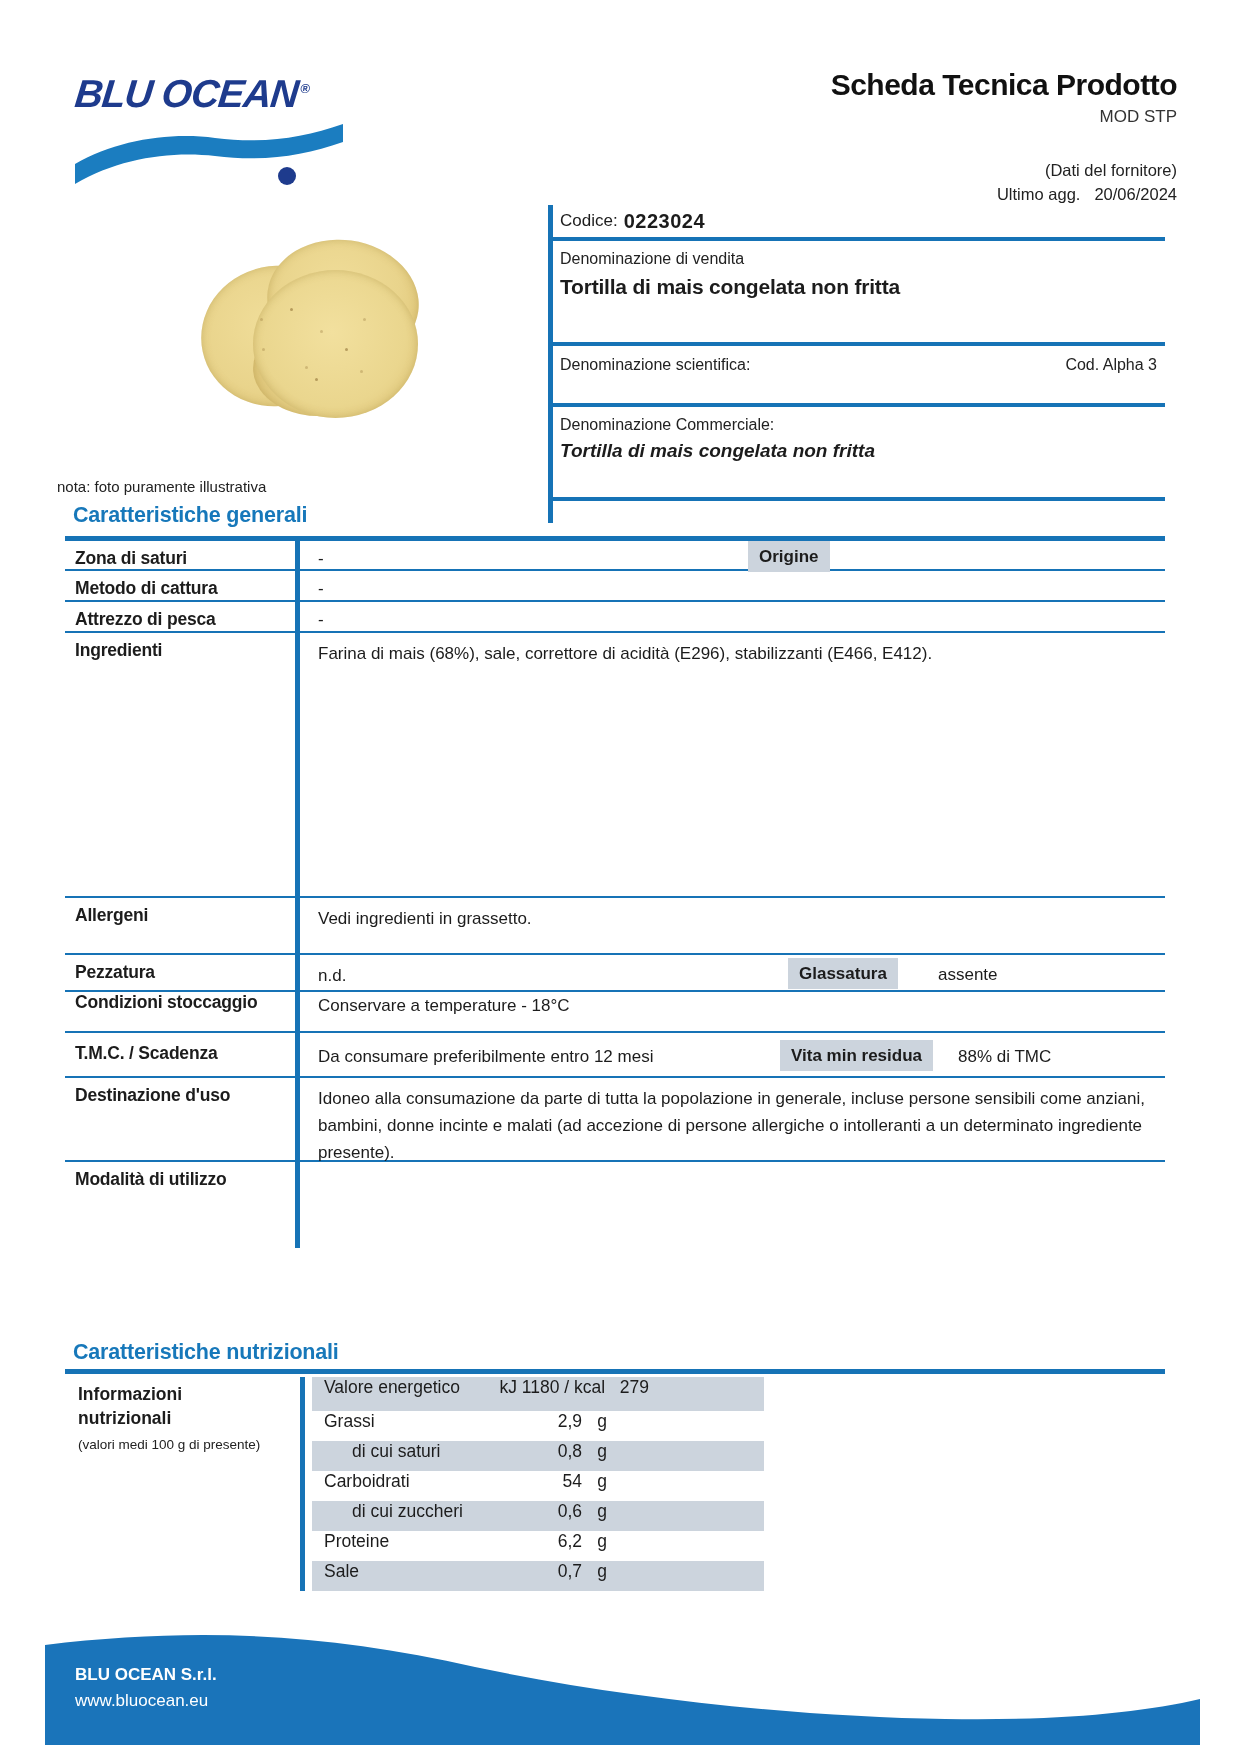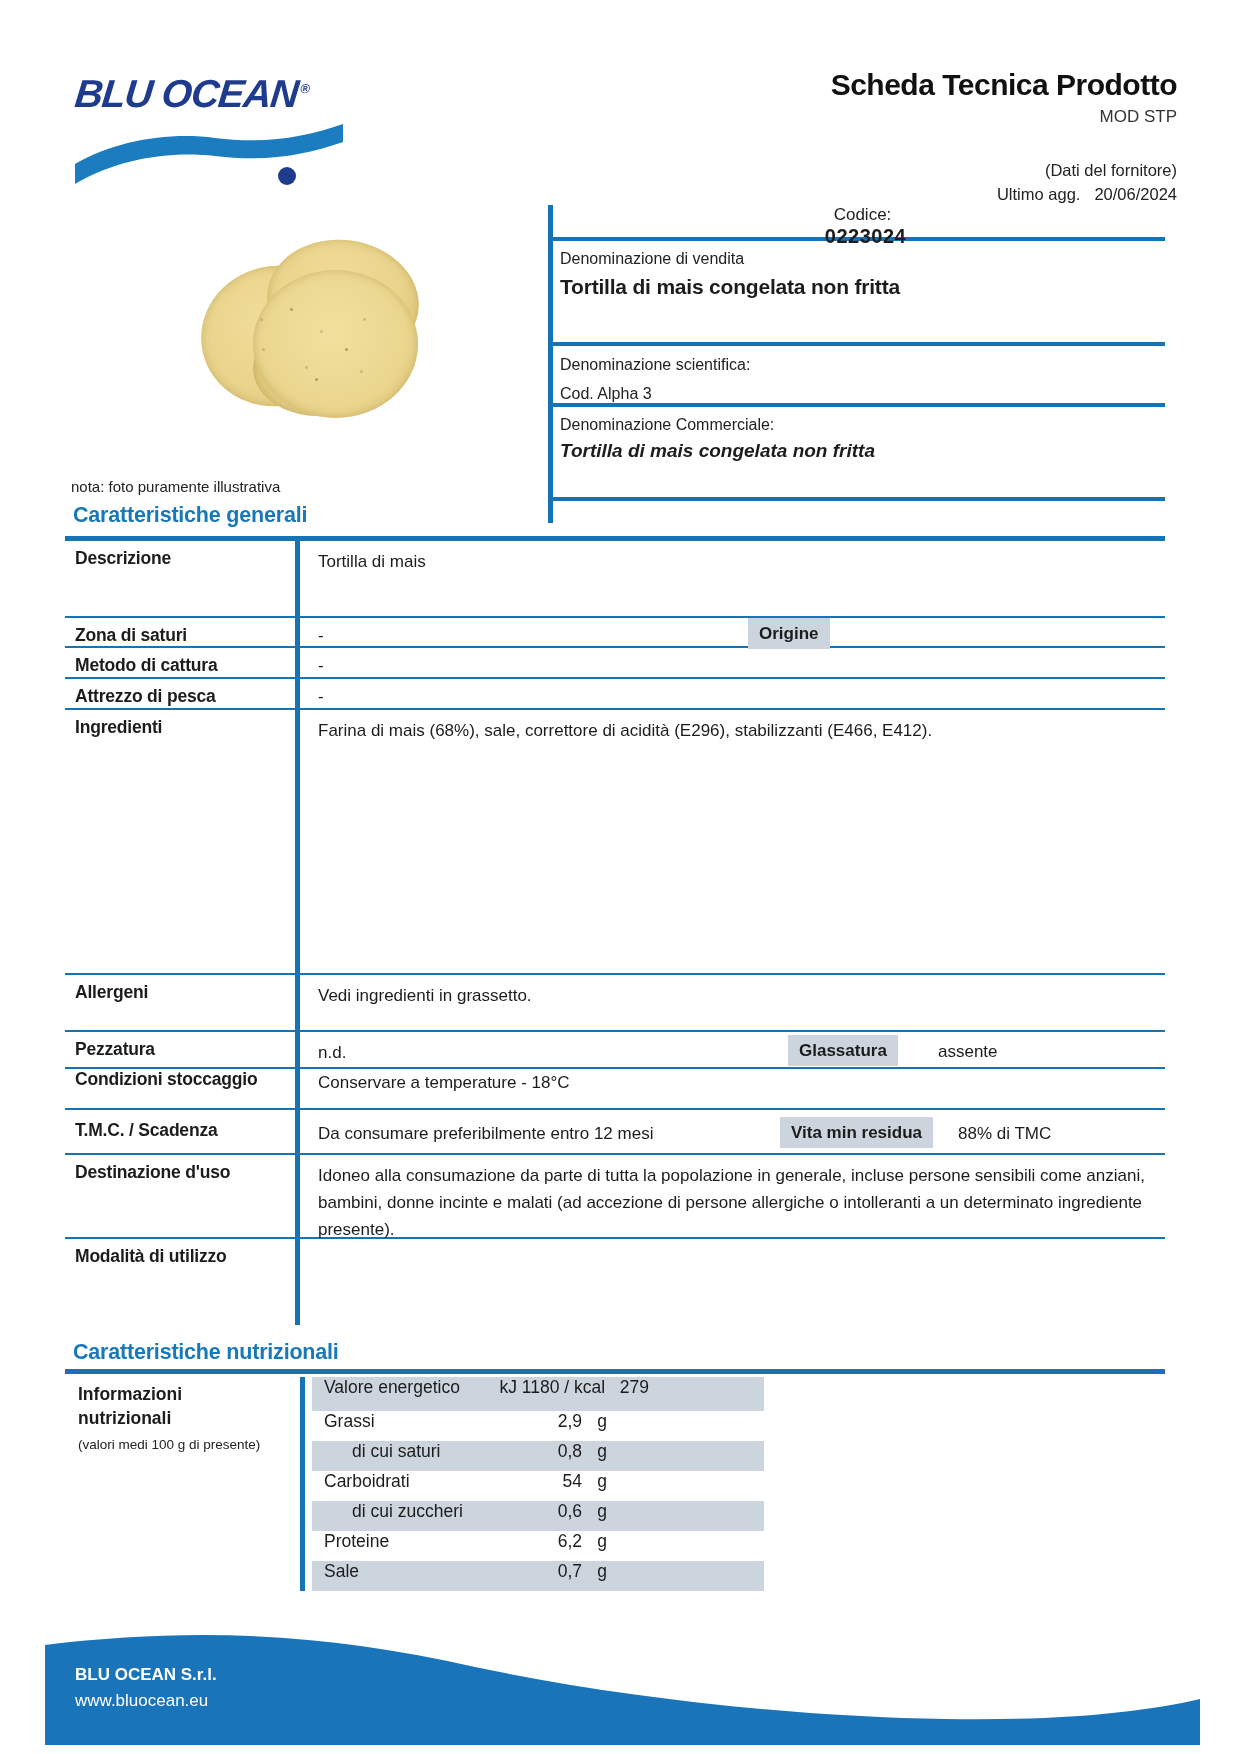--- a/index.html
+++ b/index.html
@@ -33,21 +33,21 @@
   .doc-mod{font-size:17px;color:#333;margin-top:5px;}
   .doc-supplier{font-size:16.5px;color:#222;margin-top:34px;}
   .doc-update{font-size:16.5px;color:#222;margin-top:5px;}
   .doc-update .date{margin-left:14px;}
   
   .codice-block{position:absolute;left:548px;top:205px;width:617px;}
   .codice-block::before{
     content:"";position:absolute;left:0;top:0;width:5px;height:318px;background:var(--blue);
   }
   .cb-line{height:4px;background:var(--blue);}
-  .cb-row{padding-left:12px;flex-direction:column;}
+  .cb-row{padding-left:12px;}
   .cb-row1{height:32px;display:flex;align-items:center;}
   .cb-code-label{font-size:17px;}
   .cb-code{font-size:20px;font-weight:bold;margin-left:6px;letter-spacing:0.5px;}
   .cb-row2{height:101px;padding-top:9px;}
   .cb-sublabel{font-size:16px;color:#222;}
   .cb-name{font-size:21px;font-weight:bold;margin-top:7px;letter-spacing:-0.2px;}
   .cb-row3{height:57px;padding-top:10px;display:flex;justify-content:space-between;padding-right:8px;}
   .cb-row4{height:90px;padding-top:9px;}
   .cb-name-it{font-size:19px;font-weight:bold;font-style:italic;margin-top:6px;}
   
@@ -58,21 +58,21 @@
   .t1{left:6px;top:28px;width:150px;height:140px;transform:rotate(-12deg);}
   .t2{left:72px;top:2px;width:152px;height:122px;transform:rotate(8deg);}
   .t3{left:58px;top:78px;width:140px;height:100px;transform:rotate(-4deg);background:radial-gradient(circle at 50% 45%, #ecd791 0%, #e4cd83 60%, #d8bd6e 100%);}
   .t4{left:58px;top:32px;width:165px;height:148px;
     background:radial-gradient(circle at 48% 42%, #f2e09e 0%, #ead68e 60%, #dcc173 100%);}
   .speck, .speck::after, .speck::before{position:absolute;content:"";width:3px;height:3px;border-radius:50%;background:#8a6a30;opacity:.55;}
   .s1{left:95px;top:70px;} .s1::after{left:30px;top:22px;} .s1::before{left:-28px;top:40px;}
   .s2{left:150px;top:110px;} .s2::after{left:18px;top:-30px;} .s2::before{left:-40px;top:18px;}
   .s3{left:120px;top:140px;} .s3::after{left:45px;top:-8px;} .s3::before{left:-55px;top:-60px;}
   
-  .photo-note{position:absolute;left:71px;top:478px;font-size:15px;color:#222;}
+  .photo-note{position:absolute;left:57px;top:478px;font-size:15px;color:#222;}
   
   .section-heading{position:absolute;left:73px;font-size:21.5px;font-weight:bold;color:var(--heading-blue);letter-spacing:-0.2px;}
   .sh-gen{top:503px;}
   .sh-nut{top:1340px;}
   .heavy-rule{position:absolute;left:65px;width:1100px;height:5px;background:var(--blue);}
   .hr-gen{top:536px;}
   .hr-nut{top:1369px;}
   
   .gen-table{position:absolute;left:65px;top:541px;width:1100px;}
   .grow{display:flex;border-bottom:2px solid var(--blue);}
@@ -167,24 +167,20 @@
     <div class="cb-name-it">Tortilla di mais congelata non fritta</div>
   </div>
   <div class="cb-line"></div>
 </div>
 
 <div class="section-heading sh-gen">Caratteristiche generali</div>
 <div class="heavy-rule hr-gen"></div>
 
 <div class="gen-table">
 
-  <div class="grow r0">
-    <div class="glabel">Descrizione</div>
-    <div class="gcell">Tortilla di mais</div>
-  </div>
 
   <div class="grow r1">
     <div class="glabel">Zona di saturi</div>
     <div class="gcell">
       <span>-</span>
       <span class="badge">Origine</span>
     </div>
   </div>
 
   <div class="grow r2">

